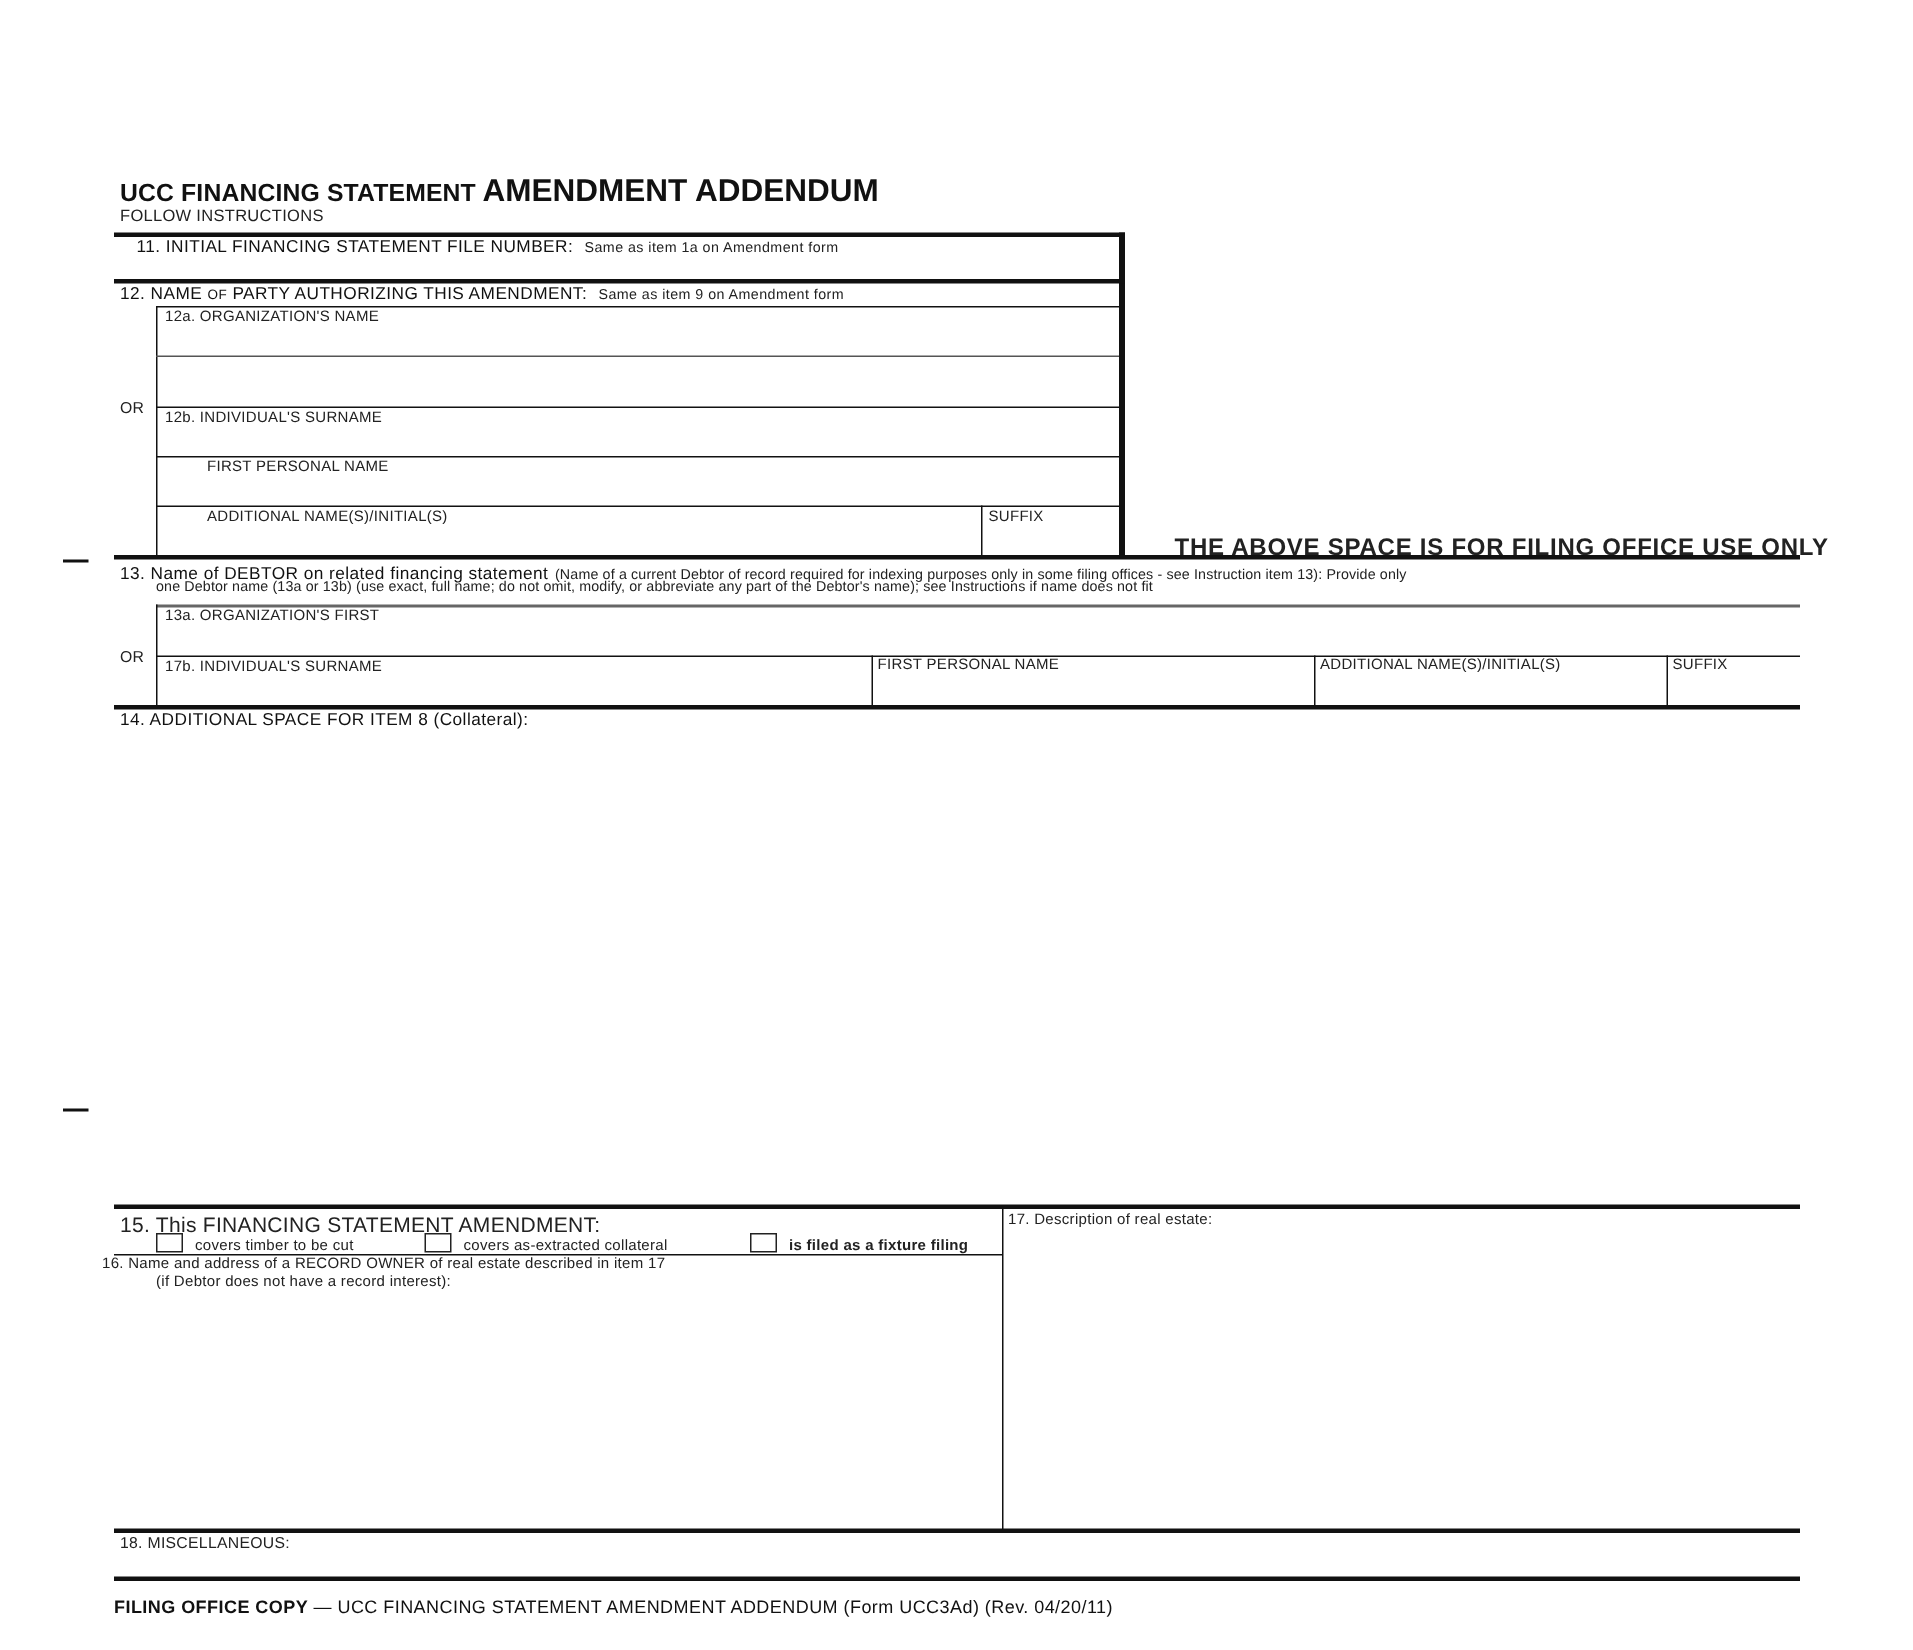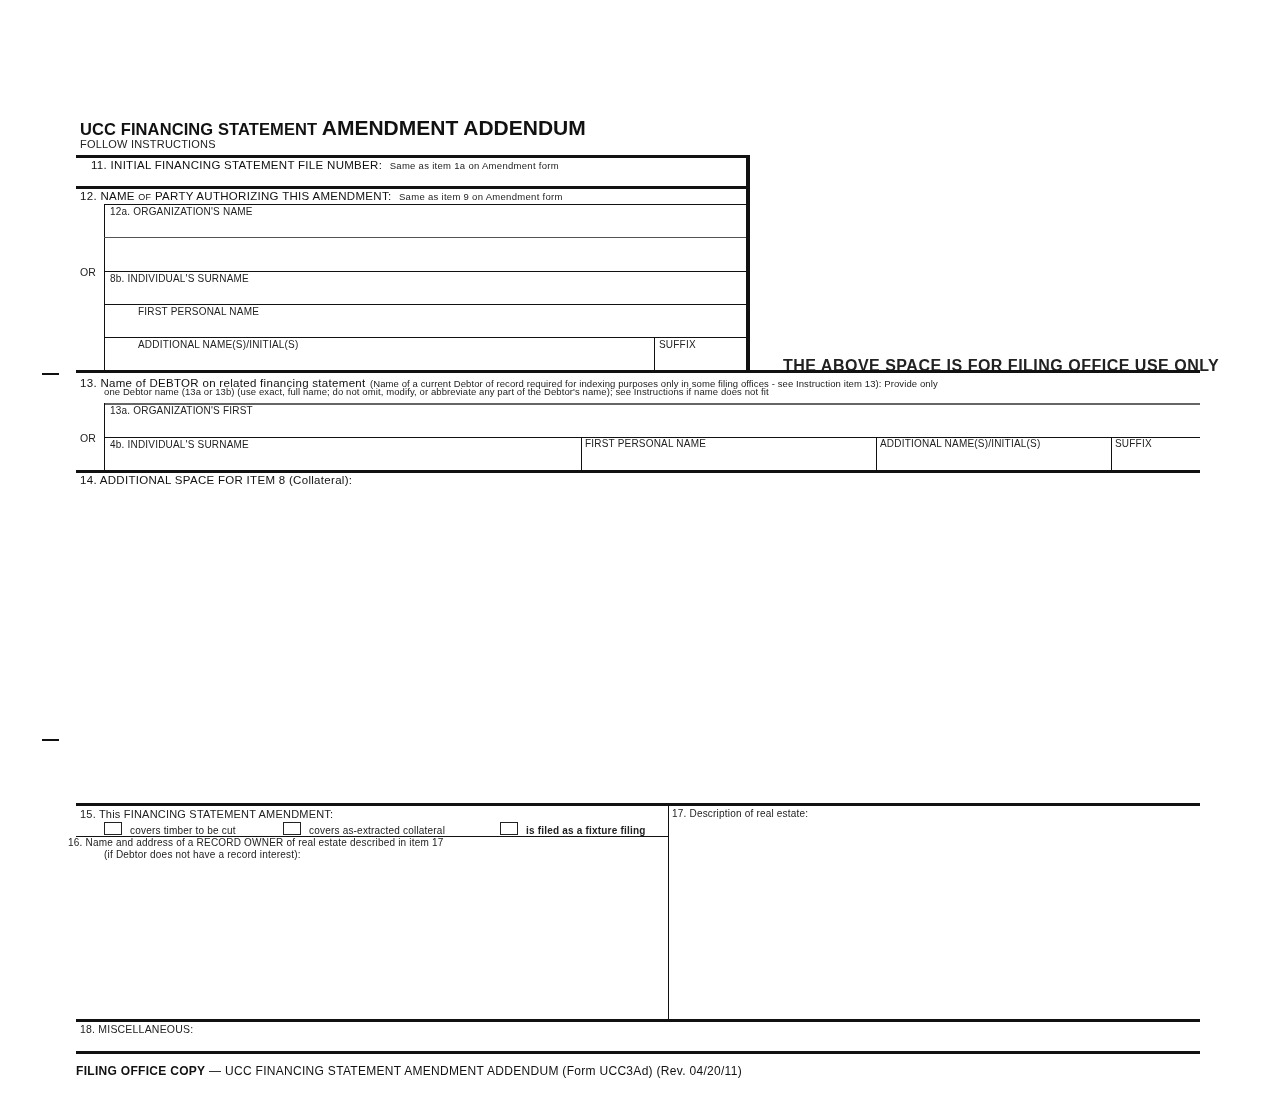--- a/index.html
+++ b/index.html
@@ -37,21 +37,21 @@
   <span>12. NAME </span><span style="font-size:9px;">OF</span><span> PARTY AUTHORIZING THIS AMENDMENT:</span>
   <span class="small" style="margin-left:4px;">Same as item 9 on Amendment form</span>
 </div>
 <div class="vline" style="left:104px;top:204px;width:1px;height:166px;"></div>
 <div class="hline" style="left:104px;top:204px;width:642px;height:1px;"></div>
 <div class="lbl" style="left:110px;top:206px;">12a. ORGANIZATION'S NAME</div>
 <div class="field" style="left:106px;top:218px;width:638px;height:52px;"></div>
 <div class="hline" style="left:104px;top:237px;width:642px;height:1px;background:#555;"></div>
 <div class="hline" style="left:104px;top:271px;width:642px;height:1px;"></div>
 <div class="lbl" style="left:80px;top:266px;font-size:10.5px;">OR</div>
-<div class="lbl" style="left:110px;top:273px;">8b. INDIVIDUAL'S SURNAME</div>
+<div class="lbl" style="left:110px;top:273px;">12b. INDIVIDUAL'S SURNAME</div>
 <div class="field" style="left:106px;top:285px;width:638px;height:18px;"></div>
 <div class="hline" style="left:104px;top:304px;width:642px;height:1px;"></div>
 <div class="lbl" style="left:138px;top:306px;">FIRST PERSONAL NAME</div>
 <div class="field" style="left:106px;top:318px;width:638px;height:18px;"></div>
 <div class="hline" style="left:104px;top:337px;width:642px;height:1px;"></div>
 <div class="lbl" style="left:138px;top:339px;">ADDITIONAL NAME(S)/INITIAL(S)</div>
 <div class="field" style="left:106px;top:351px;width:546px;height:18px;"></div>
 <div class="vline" style="left:654px;top:337px;width:1px;height:33px;"></div>
 <div class="lbl" style="left:659px;top:339px;">SUFFIX</div>
 <div class="field" style="left:656px;top:351px;width:88px;height:18px;"></div>
@@ -68,40 +68,40 @@
 </div>
 <div class="abs" style="left:104px;top:386px;white-space:nowrap;font-size:9.5px;color:#222;letter-spacing:0.1px;">
   <span style="">one</span><span> Debtor name (13a or 13b) (use exact, full name; do not omit, modify, or abbreviate any part of the Debtor's name); see Instructions if name does not fit</span>
 </div>
 <div class="hline" style="left:104px;top:403px;width:1096px;height:2px;background:#666;"></div>
 <div class="vline" style="left:104px;top:403px;width:1px;height:67px;"></div>
 <div class="lbl" style="left:110px;top:405px;">13a. ORGANIZATION'S FIRST</div>
 <div class="field" style="left:106px;top:417px;width:1092px;height:19px;"></div>
 <div class="hline" style="left:104px;top:437px;width:1096px;height:1px;"></div>
 <div class="lbl" style="left:80px;top:432px;font-size:10.5px;">OR</div>
-<div class="lbl" style="left:110px;top:439px;">4b. INDIVIDUAL'S SURNAME</div>
+<div class="lbl" style="left:110px;top:439px;">17b. INDIVIDUAL'S SURNAME</div>
 <div class="field" style="left:106px;top:451px;width:472px;height:18px;"></div>
 <div class="vline" style="left:581px;top:437px;width:1px;height:33px;"></div>
 <div class="lbl" style="left:585px;top:438px;">FIRST PERSONAL NAME</div>
 <div class="field" style="left:583px;top:451px;width:290px;height:18px;"></div>
 <div class="vline" style="left:876px;top:437px;width:1px;height:33px;"></div>
 <div class="lbl" style="left:880px;top:438px;">ADDITIONAL NAME(S)/INITIAL(S)</div>
 <div class="field" style="left:878px;top:451px;width:230px;height:18px;"></div>
 <div class="vline" style="left:1111px;top:437px;width:1px;height:33px;"></div>
 <div class="lbl" style="left:1115px;top:438px;">SUFFIX</div>
 <div class="field" style="left:1113px;top:451px;width:86px;height:18px;"></div>
 <div class="hline" style="left:76px;top:470px;width:1124px;height:3px;"></div>
 
 <div class="lbl-md" style="left:80px;top:474px;">14. ADDITIONAL SPACE FOR ITEM 8 (Collateral):</div>
 <div class="field" style="left:78px;top:490px;width:1120px;height:310px;"></div>
 
 <div class="hline" style="left:76px;top:803px;width:1124px;height:3px;"></div>
 <div class="vline" style="left:668px;top:806px;width:1px;height:214px;"></div>
 
-<div class="lbl" style="left:80px;top:808px;font-size:11px;">15. This FINANCING STATEMENT AMENDMENT:</div>
+<div class="lbl" style="left:80px;top:808px;font-size:14px;">15. This FINANCING STATEMENT AMENDMENT:</div>
 <div class="cb" style="left:104px;top:822px;"></div>
 <div class="lbl" style="left:130px;top:825px;">covers timber to be cut</div>
 <div class="cb" style="left:283px;top:822px;"></div>
 <div class="lbl" style="left:309px;top:825px;">covers as-extracted collateral</div>
 <div class="cb" style="left:500px;top:822px;"></div>
 <div class="lbl" style="left:526px;top:825px;font-weight:bold;">is filed as a fixture filing</div>
 <div class="hline" style="left:76px;top:836px;width:592px;height:1px;"></div>
 
 <div class="lbl" style="left:68px;top:837px;">16. Name and address of a RECORD OWNER of real estate described in item 17</div>
 <div class="lbl" style="left:104px;top:849px;">(if Debtor does not have a record interest):</div>

